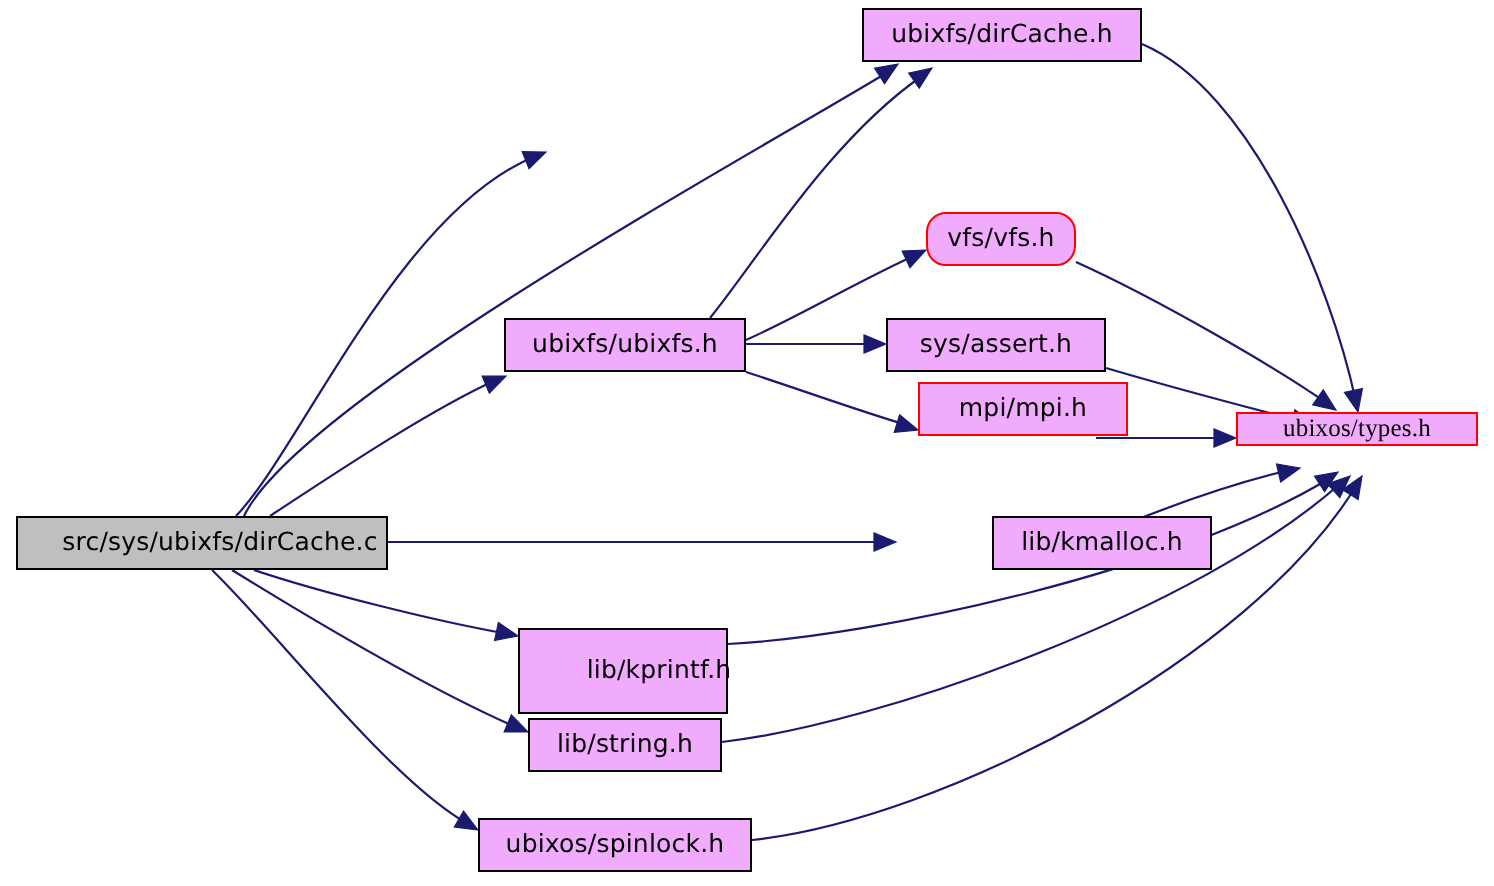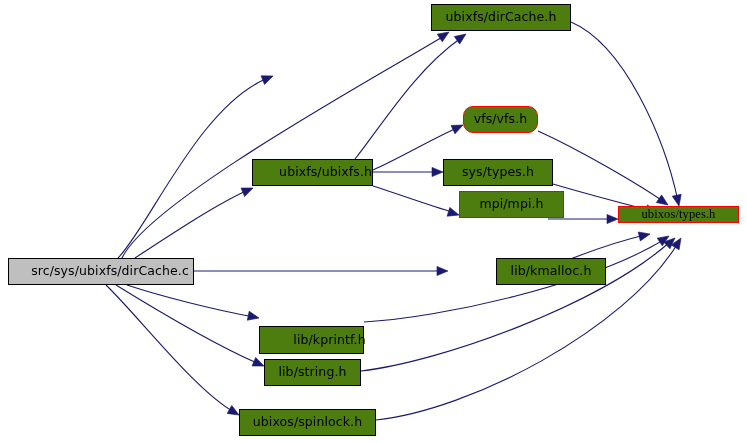--- a/index.html
+++ b/index.html
@@ -36,21 +36,21 @@
     fill: #1a1a6e;
     stroke: #1a1a6e;
     stroke-width: 0.6;
   }
   .node-box {
     position: absolute;
     box-sizing: border-box;
     display: flex;
     align-items: center;
     justify-content: center;
-    background: #4d7c0f;
+    background: #f0abfc;
     border: 1px solid #000000;
     font-family: "DejaVu Sans", sans-serif;
     font-size: 12.5px;
     color: #000000;
     white-space: nowrap;
     letter-spacing: 0.1px;
     line-height: 1;
   }
   .node-box.root {
     background: #bfbfbf;
@@ -109,36 +109,36 @@
     </svg>
 <div class="node-box root" style="left: 8px; top: 258px; width: 186px; height: 27px; padding-left: 18px;">
       <span class="node-label">src/sys/ubixfs/dirCache.c</span>
     </div>
     <div class="node-box" style="left: 431px; top: 4px; width: 140px; height: 27px;">
       <span class="node-label">ubixfs/dirCache.h</span>
     </div>
     <div class="node-box highlight" style="left: 463px; top: 106px; width: 75px; height: 27px; border-radius: 10px;">
       <span class="node-label">vfs/vfs.h</span>
     </div>
-    <div class="node-box" style="left: 252px; top: 159px; width: 121px; height: 27px; justify-content: flex-end;">
+    <div class="node-box" style="left: 252px; top: 159px; width: 121px; height: 27px;">
       <span class="node-label">ubixfs/ubixfs.h</span>
     </div>
     <div class="node-box" style="left: 443px; top: 159px; width: 110px; height: 27px;">
-      <span class="node-label">sys/types.h</span>
+      <span class="node-label">sys/assert.h</span>
     </div>
     <div class="node-box highlight" style="left: 459px; top: 191px; width: 105px; height: 27px;">
       <span class="node-label">mpi/mpi.h</span>
     </div>
     <div class="node-box highlight" style="left: 618px; top: 206px; width: 121px; height: 17px; font-family: Liberation Serif, serif;">
       <span class="node-label">ubixos/types.h</span>
     </div>
     <div class="node-box" style="left: 448px; top: 258px; width: 110px; height: 27px; margin-left: 48px;">
       <span class="node-label">lib/kmalloc.h</span>
     </div>
-    <div class="node-box" style="left: 259px; top: 326px; width: 105px; height: 28px; padding-left: 36px;">
+    <div class="node-box" style="left: 259px; top: 314px; width: 105px; height: 43px; padding-left: 36px;">
       <span class="node-label">lib/kprintf.h</span>
     </div>
     <div class="node-box" style="left: 264px; top: 359px; width: 97px; height: 27px;">
       <span class="node-label">lib/string.h</span>
     </div>
     <div class="node-box" style="left: 239px; top: 409px; width: 137px; height: 27px;">
       <span class="node-label">ubixos/spinlock.h</span>
     </div>
   </div>
 

